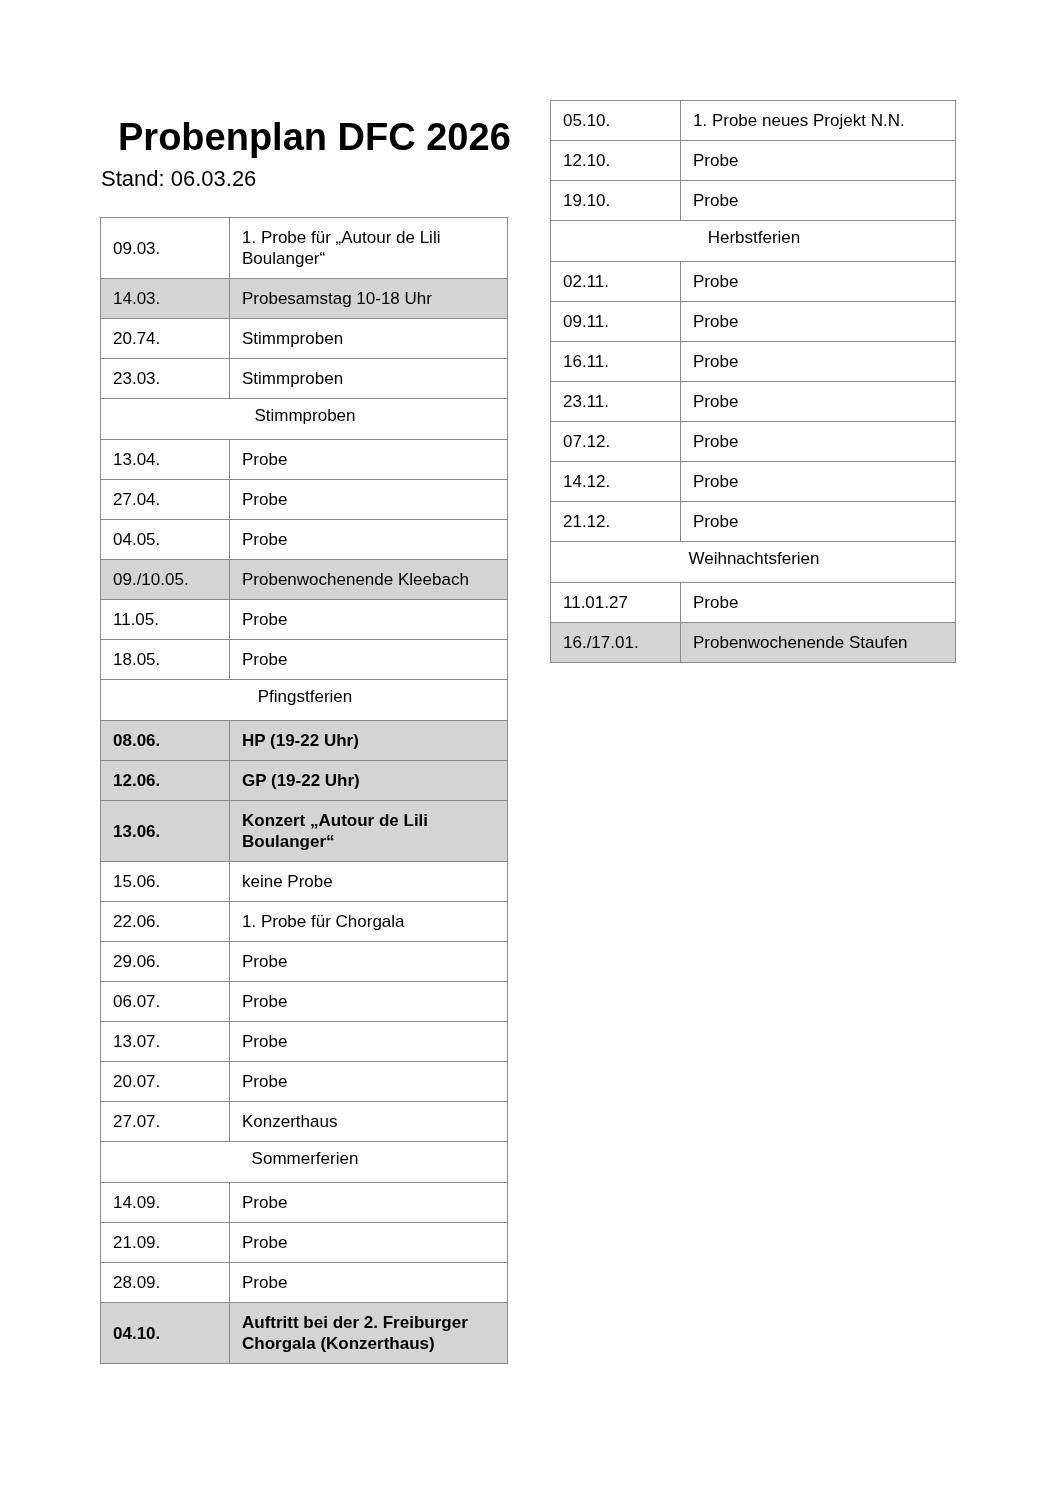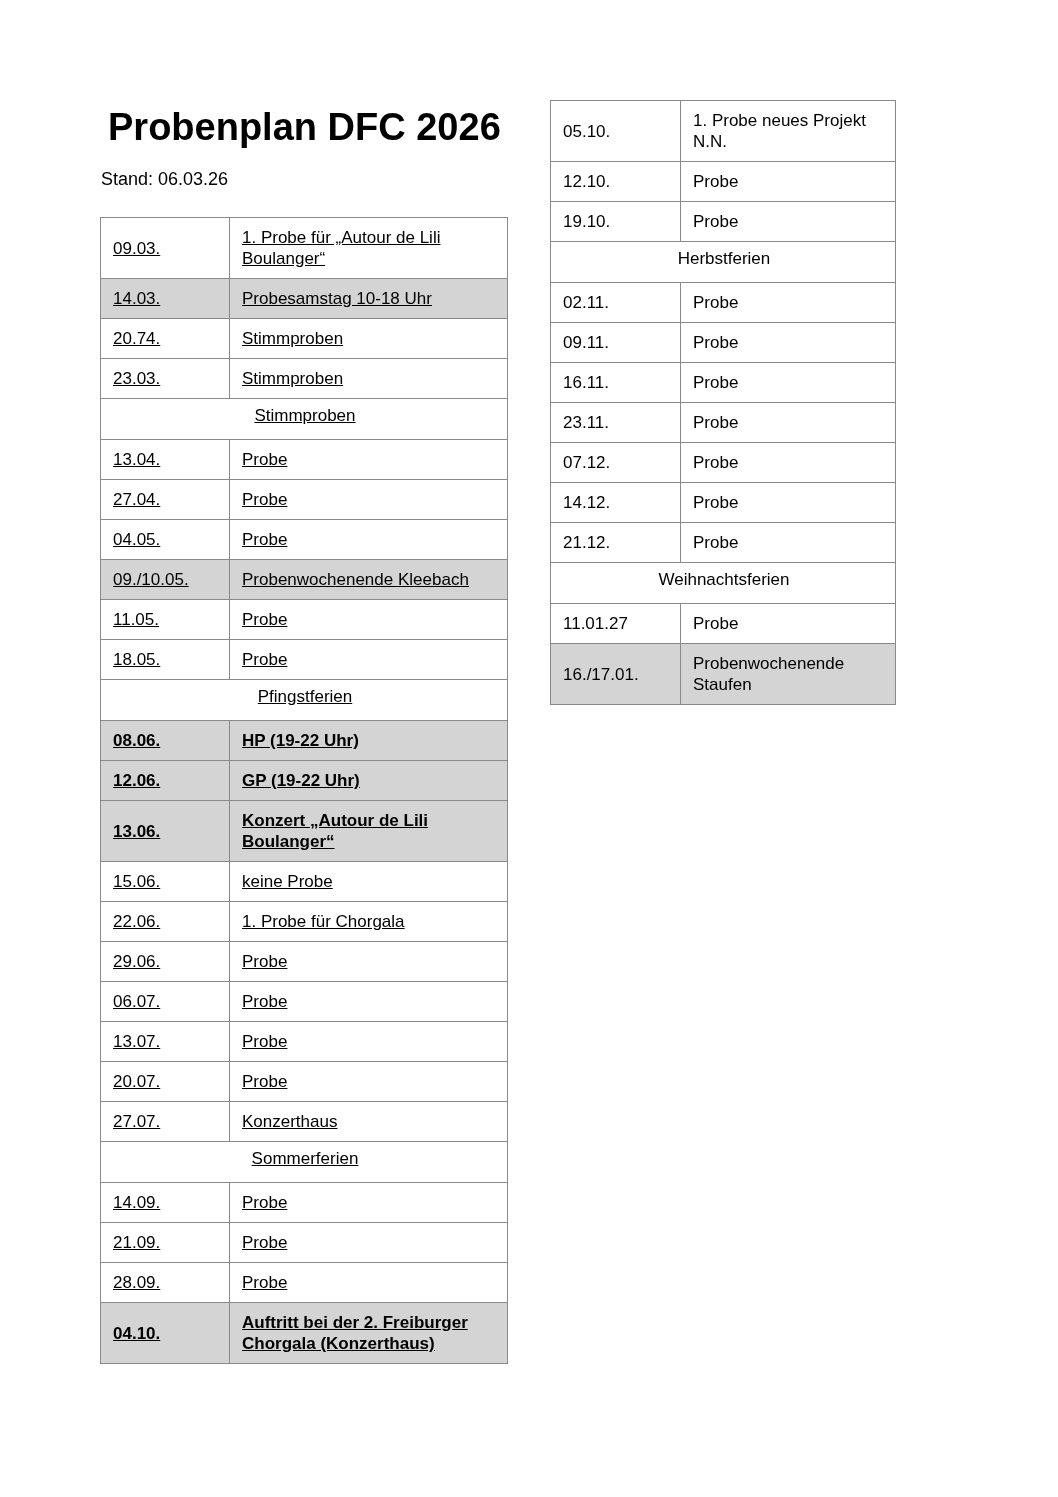--- a/index.html
+++ b/index.html
@@ -9,41 +9,41 @@
     height: 1497px;
     background: var(--bg, #ffffff);
     font-family: "Liberation Sans", sans-serif;
     color: var(--txt, #000000);
     overflow: hidden;
   }
   .title {
     position: absolute;
     left: 100px;
     top: 97px;
-    margin: 8px;
+    margin: 18px;
     font-size: 38px;
     font-weight: bold;
     line-height: 44px;
     letter-spacing: 0px;
     white-space: nowrap;
   }
   .stand {
     position: absolute;
     left: 101px;
     top: 168px;
-    font-size: 18px;
+    font-size: 22px;
     line-height: 22px;
   }
   table.schedule {
     position: absolute;
     border-collapse: collapse;
     table-layout: fixed;
   }
-  table.schedule.left  { left: 100px; top: 217px; width: 408px; text-decoration: underline; }
-  table.schedule.right { left: 550px; top: 100px; width: 346px; }
+  table.schedule.left  { left: 100px; top: 217px; width: 408px; }
+  table.schedule.right { left: 550px; top: 100px; width: 406px; }
   table.schedule td {
     border: 1px solid var(--border, #8a8a8a);
     font-size: 17px;
     line-height: 21px;
     vertical-align: middle;
     padding: 9px 10px 9px 12px;
     word-wrap: break-word;
   }
   table.schedule.left  td.date { width: 106px; }
   table.schedule.right td.date { width: 107px; }

